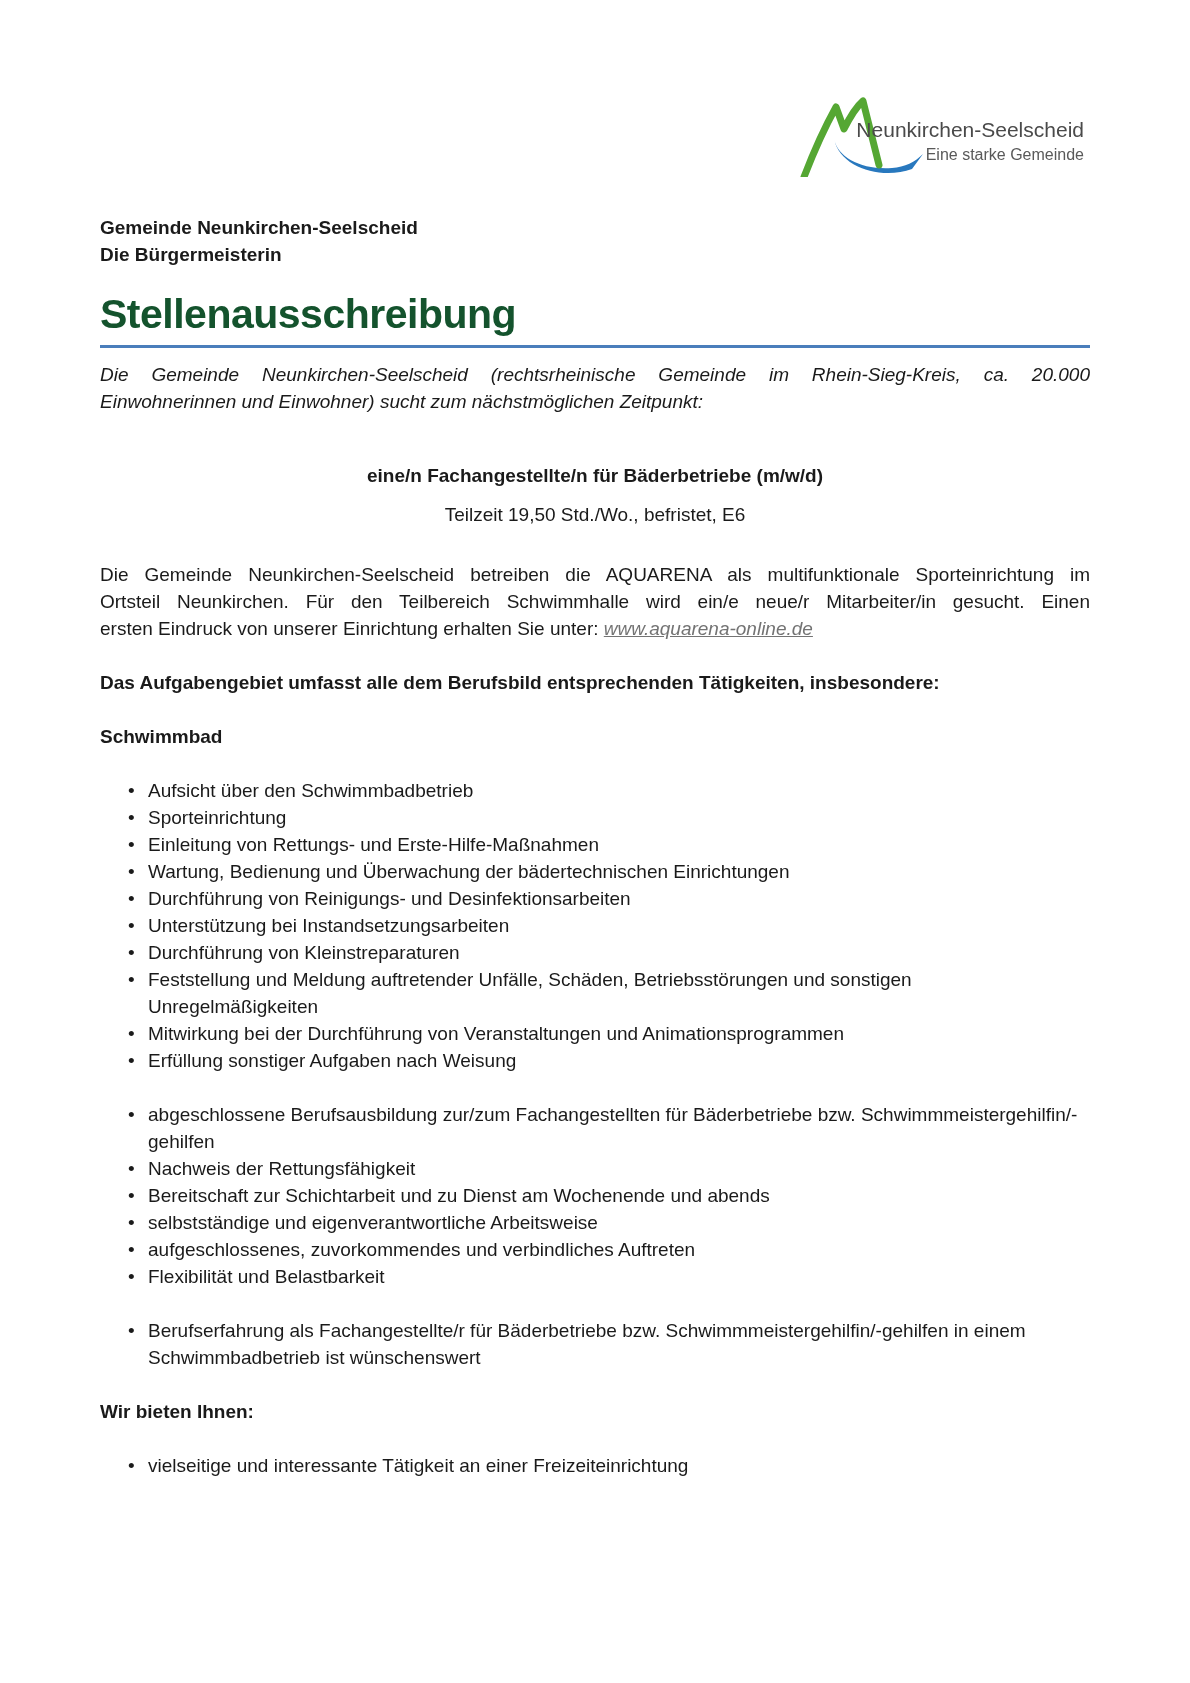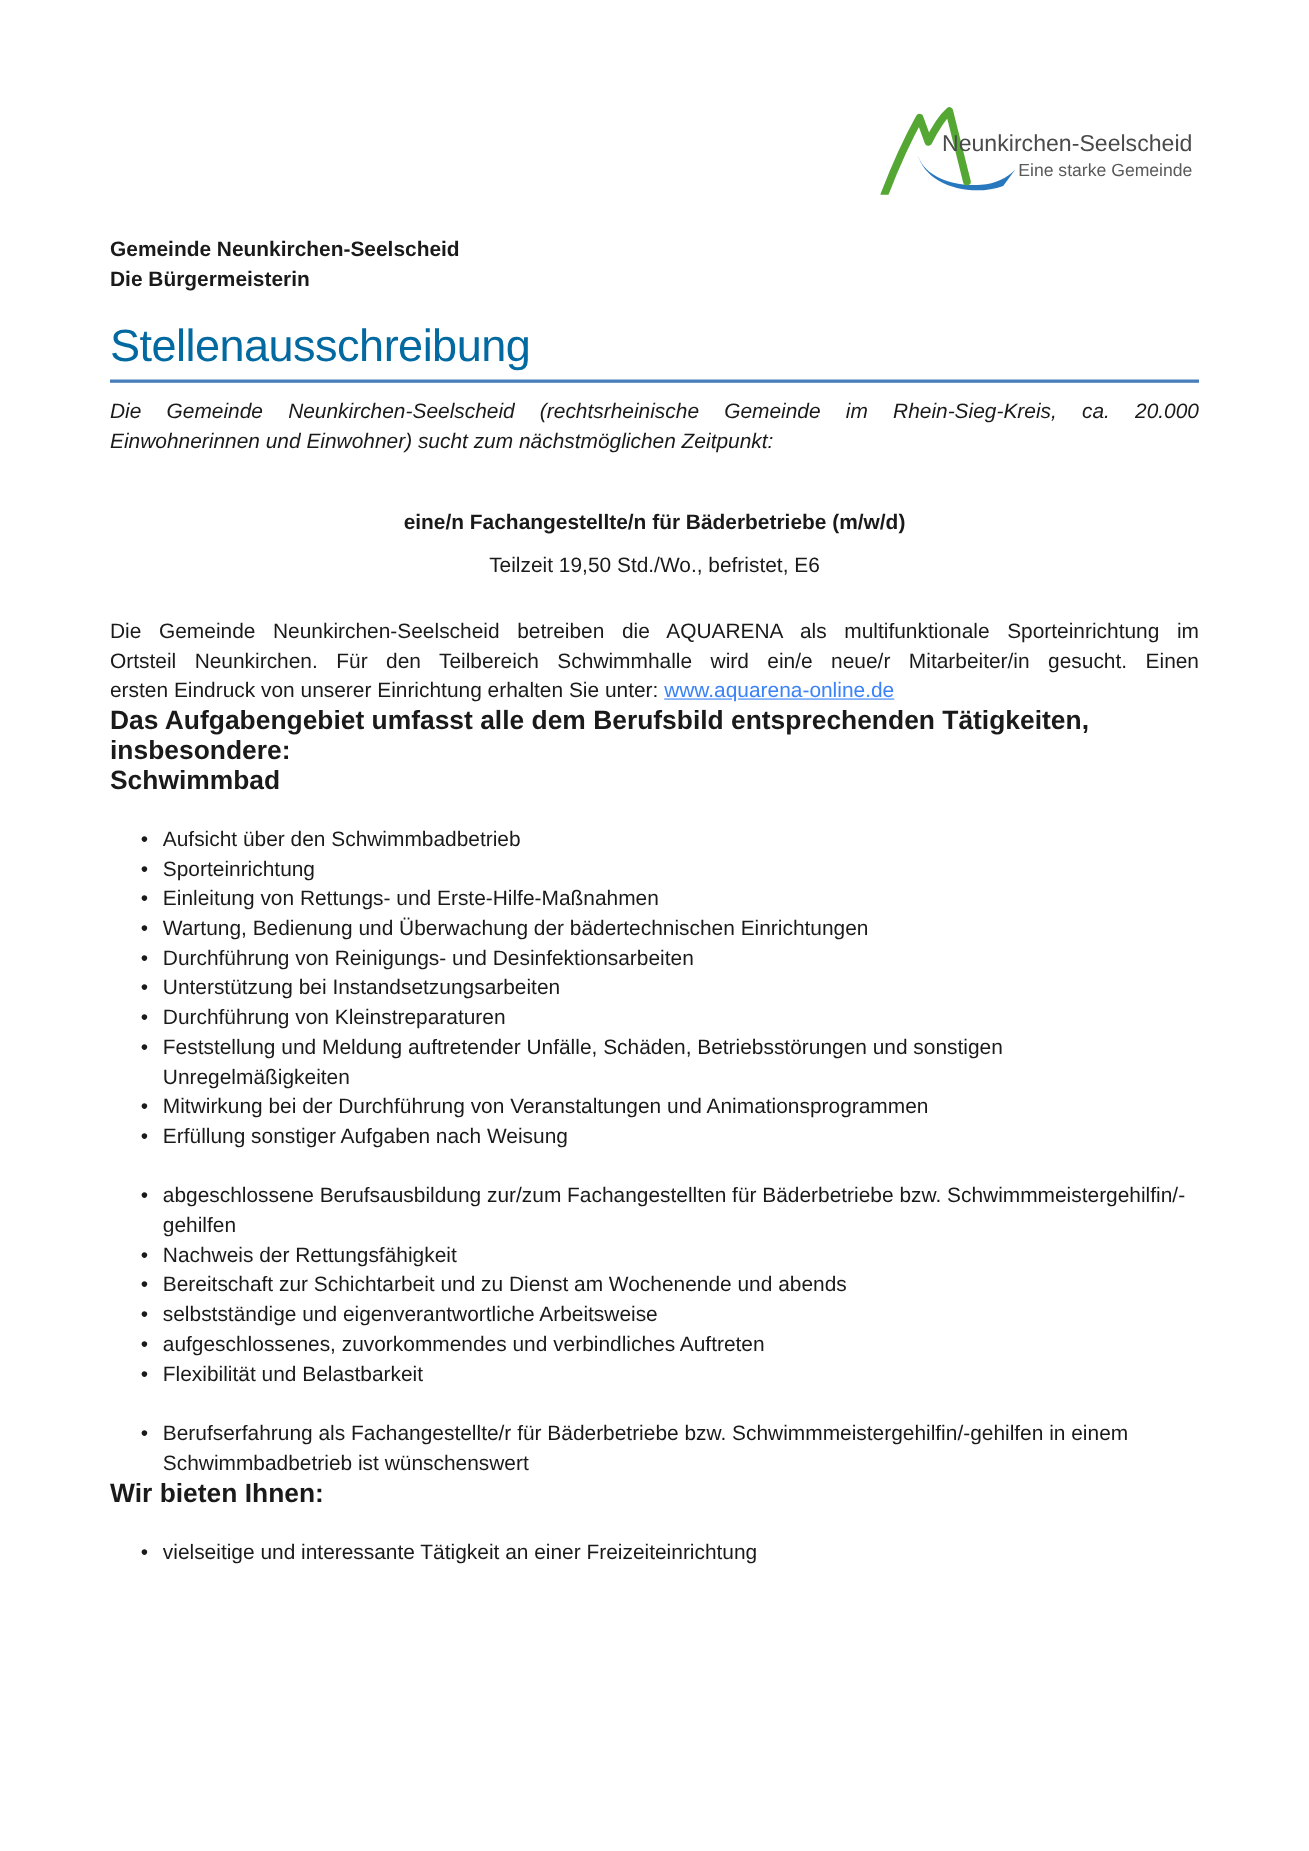--- a/index.html
+++ b/index.html
@@ -22,40 +22,40 @@
   .content {
     position: absolute;
     left: 100px;
     top: 0;
     width: 990px;
   }
   .letterhead { margin-top: 214px; font-weight: bold; font-size: 19px; line-height: 27px; }
   .doc-title {
     margin: 22px 0 0 0;
     font-size: 41px;
-    font-weight: normal;
+    font-weight: bold;
     letter-spacing: -0.5px;
-    color: #0369a1;
+    color: #14532d;
     line-height: 48px;
     padding-bottom: 7px;
     border-bottom: 3px solid #4a7ebb;
   }
   p, h2, h3 { margin: 0; }
   .body-text { font-size: 19px; line-height: 27px; }
   .justified .jline { display: block; text-align: justify; text-align-last: justify; }
   .justified .jline-last { display: block; text-align: center; text-align-last: left; }
   .intro { margin-top: 13px; font-style: italic; }
   .position-block { margin-top: 47px; text-align: center; }
   .position-line { font-size: 19px; line-height: 27px; }
   .pos-bold { font-weight: bold; }
   .pos-l2 { margin-top: 13px; }
   .pos-l3 { margin-top: 12px; }
   .about { margin-top: 33px; }
-  a.doc-link { color: #3b82f6; text-decoration: underline; cursor: pointer; }
-  .section-heading { font-size: 24px; line-height: 27px; font-weight: bold; }
+  a.doc-link { color: #737373; text-decoration: underline; cursor: pointer; font-style: italic; }
+  .section-heading { margin-top: 27px; font-size: 19px; line-height: 27px; font-weight: bold; }
   ul.bullets { list-style: none; margin: 27px 0 0 0; padding: 0; }
   ul.bullets li {
     position: relative;
     padding-left: 48px;
     max-width: 935px;
     font-size: 19px;
     line-height: 27px;
   }
   ul.bullets li::before {
     content: "\2022";

